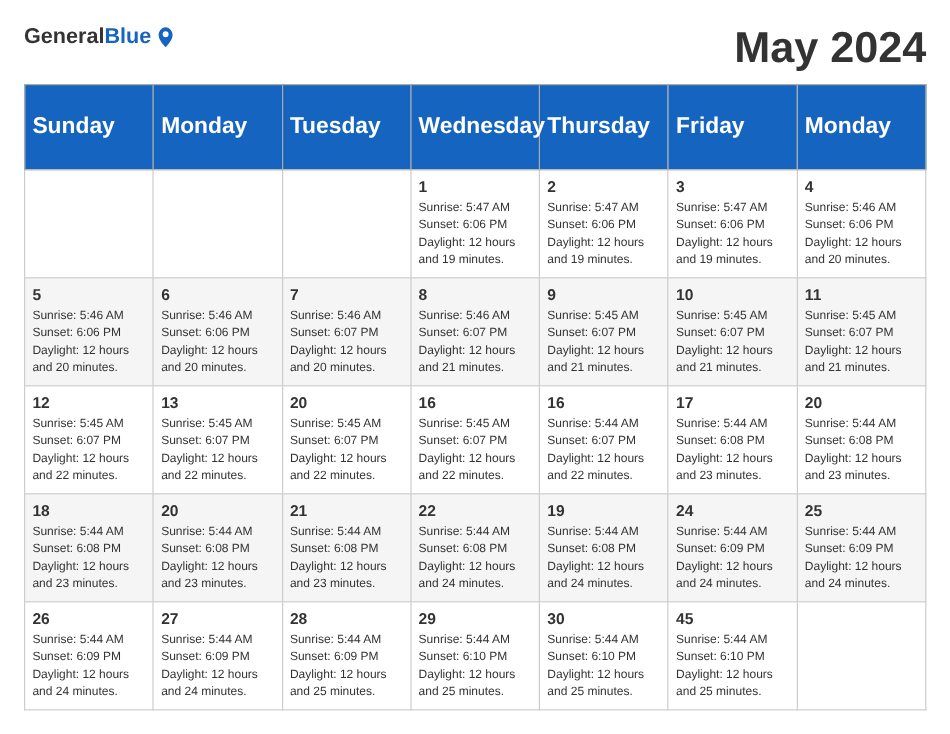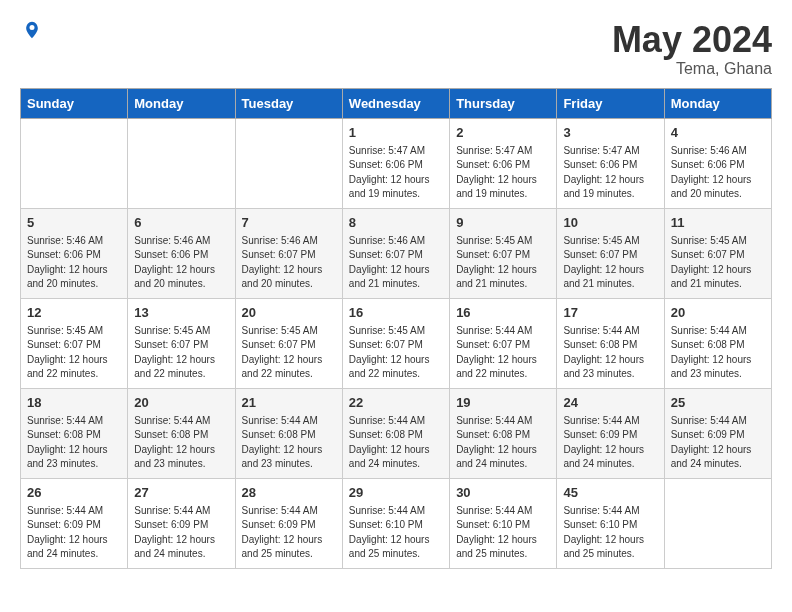--- a/index.html
+++ b/index.html
@@ -44,23 +44,23 @@
       color: #555;
     }
     .calendar-table {
       width: 100%;
       border-collapse: collapse;
       table-layout: fixed;
     }
     .calendar-table thead th {
       background-color: #1565c0;
       color: #fff;
-      font-size: 13px;
+      font-size: 19px;
       font-weight: bold;
-      padding: 7px 6px;
+      padding: 24px 6px;
       text-align: left;
       border: 1px solid #aaa;
     }
     .calendar-table tbody td {
       vertical-align: top;
       border: 1px solid #ccc;
       padding: 5px 6px;
       font-size: 10.5px;
       line-height: 1.4;
       height: 90px;
@@ -83,27 +83,29 @@
     }
     .empty-cell {
       background: #fff !important;
     }
   </style>
 </head>
 <body>
 
 <div class="header-area">
   <div class="logo">
+    <span>
+      <span class="logo-text-general">General</span><span class="logo-text-general" style="color:#1565c0">Blue</span>
+    </span>
     <svg class="logo-icon" viewBox="0 0 24 24" fill="#1565c0">
       <path d="M12 2C8 2 5 6 5 10c0 5 7 12 7 12s7-7 7-12c0-4-3-8-7-8zm0 10a3 3 0 110-6 3 3 0 010 6z"></path>
     </svg>
   </div>
   <div class="title-area">
     <div class="month-title">May 2024</div>
-    <div class="location-title">Tema, Ghana</div>
   </div>
 </div>
 
 <table class="calendar-table">
   <thead>
     <tr>
     <th>Sunday</th>
         <th>Monday</th>
         <th>Tuesday</th>
         <th>Wednesday</th>

